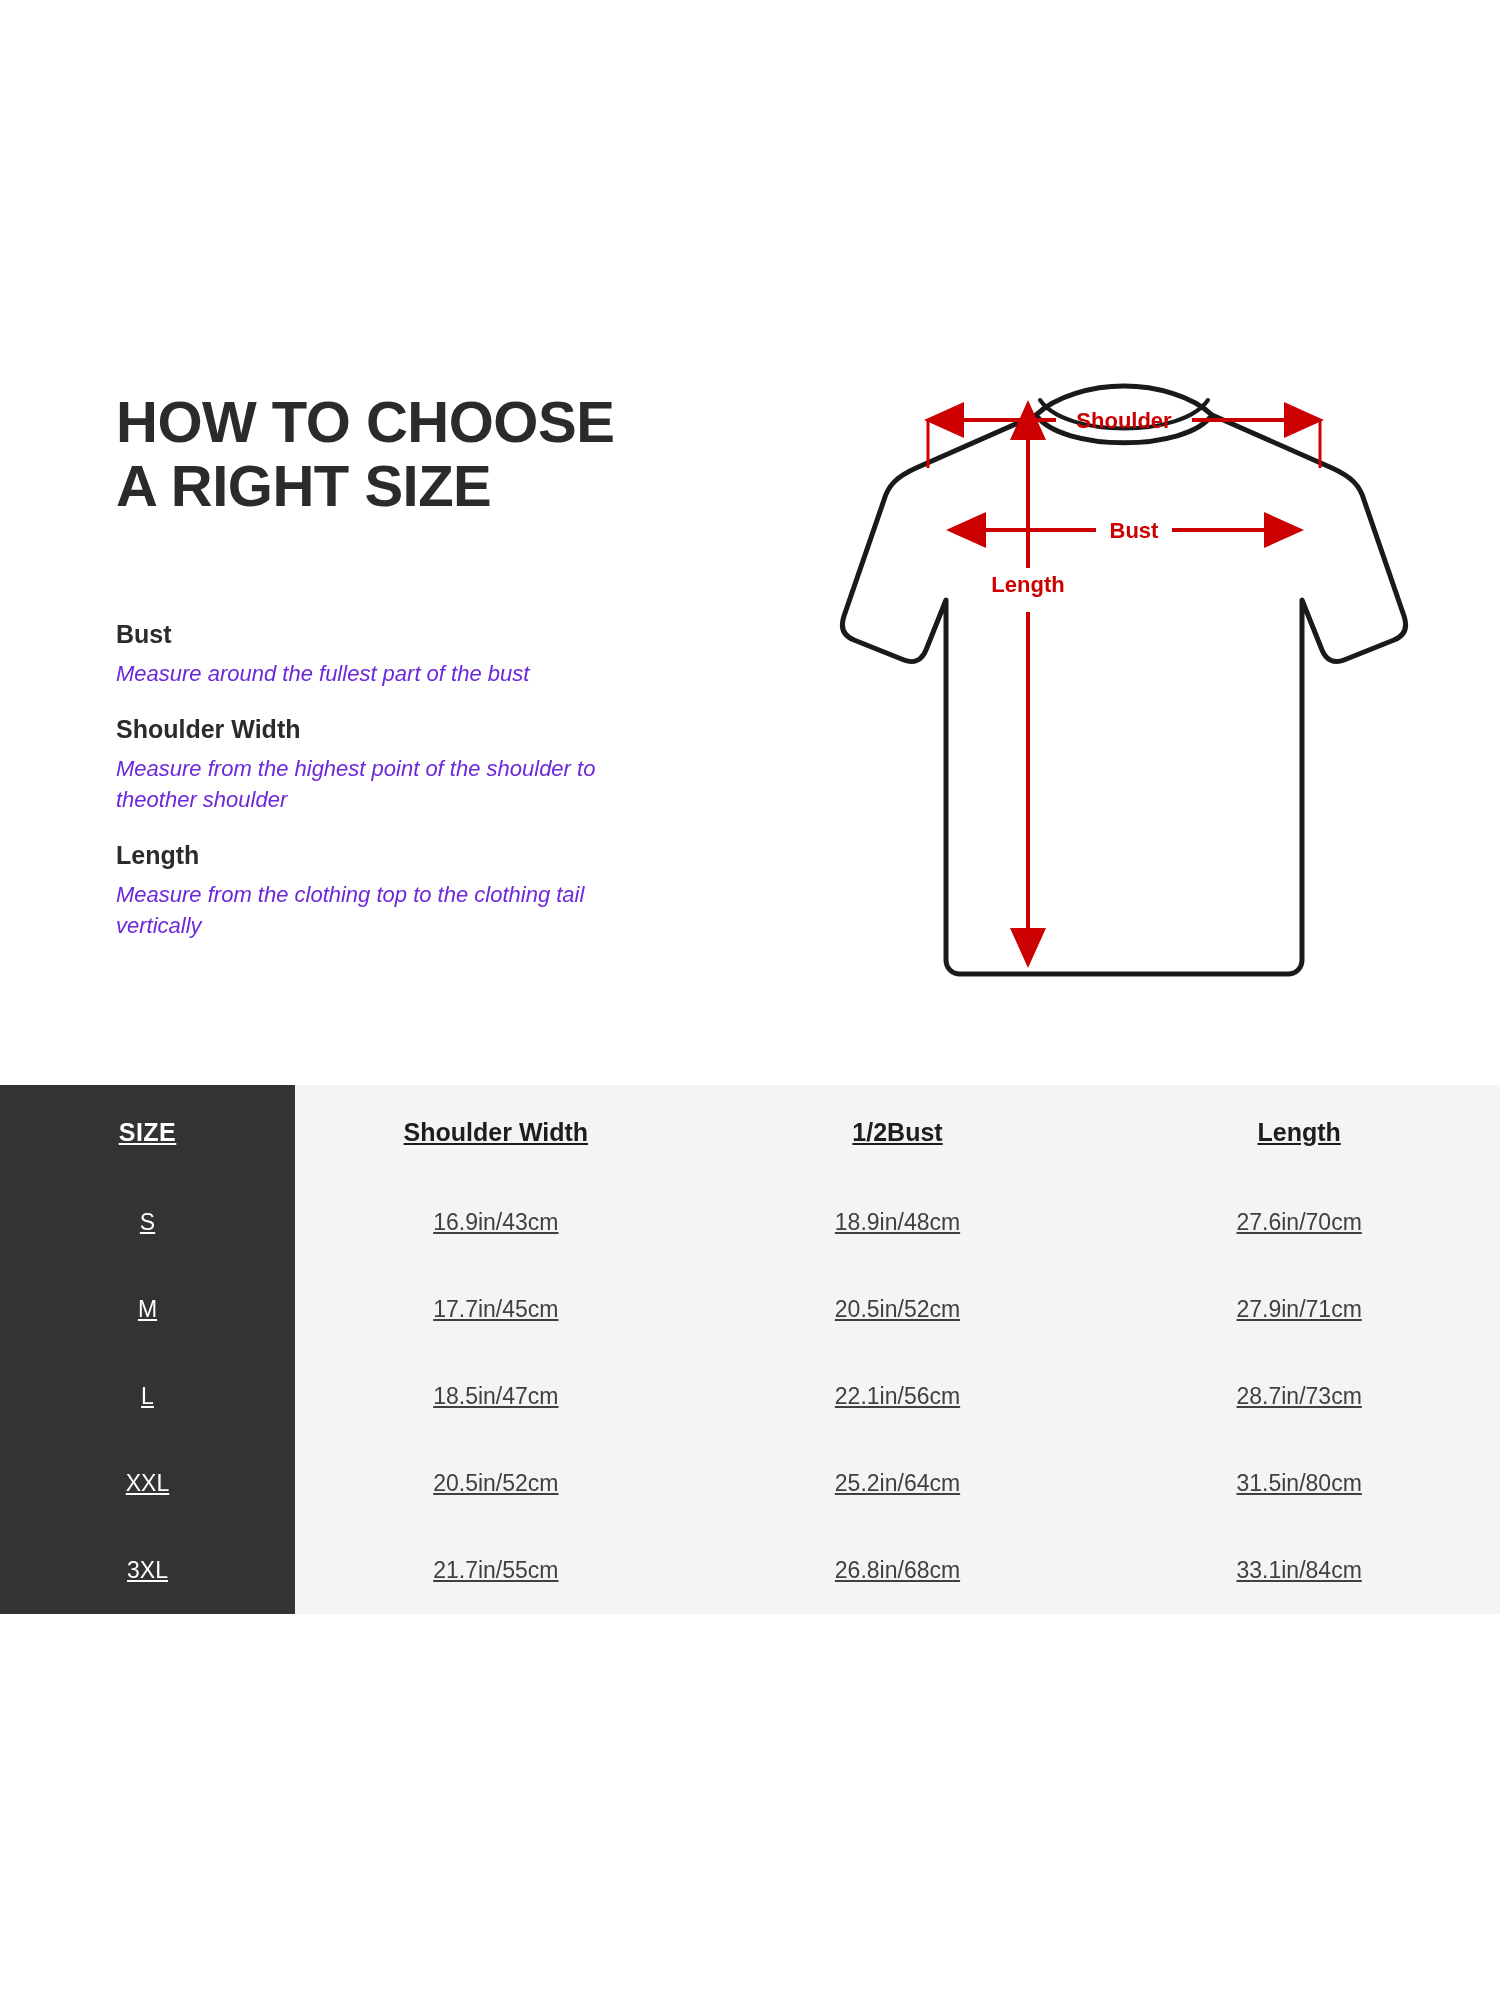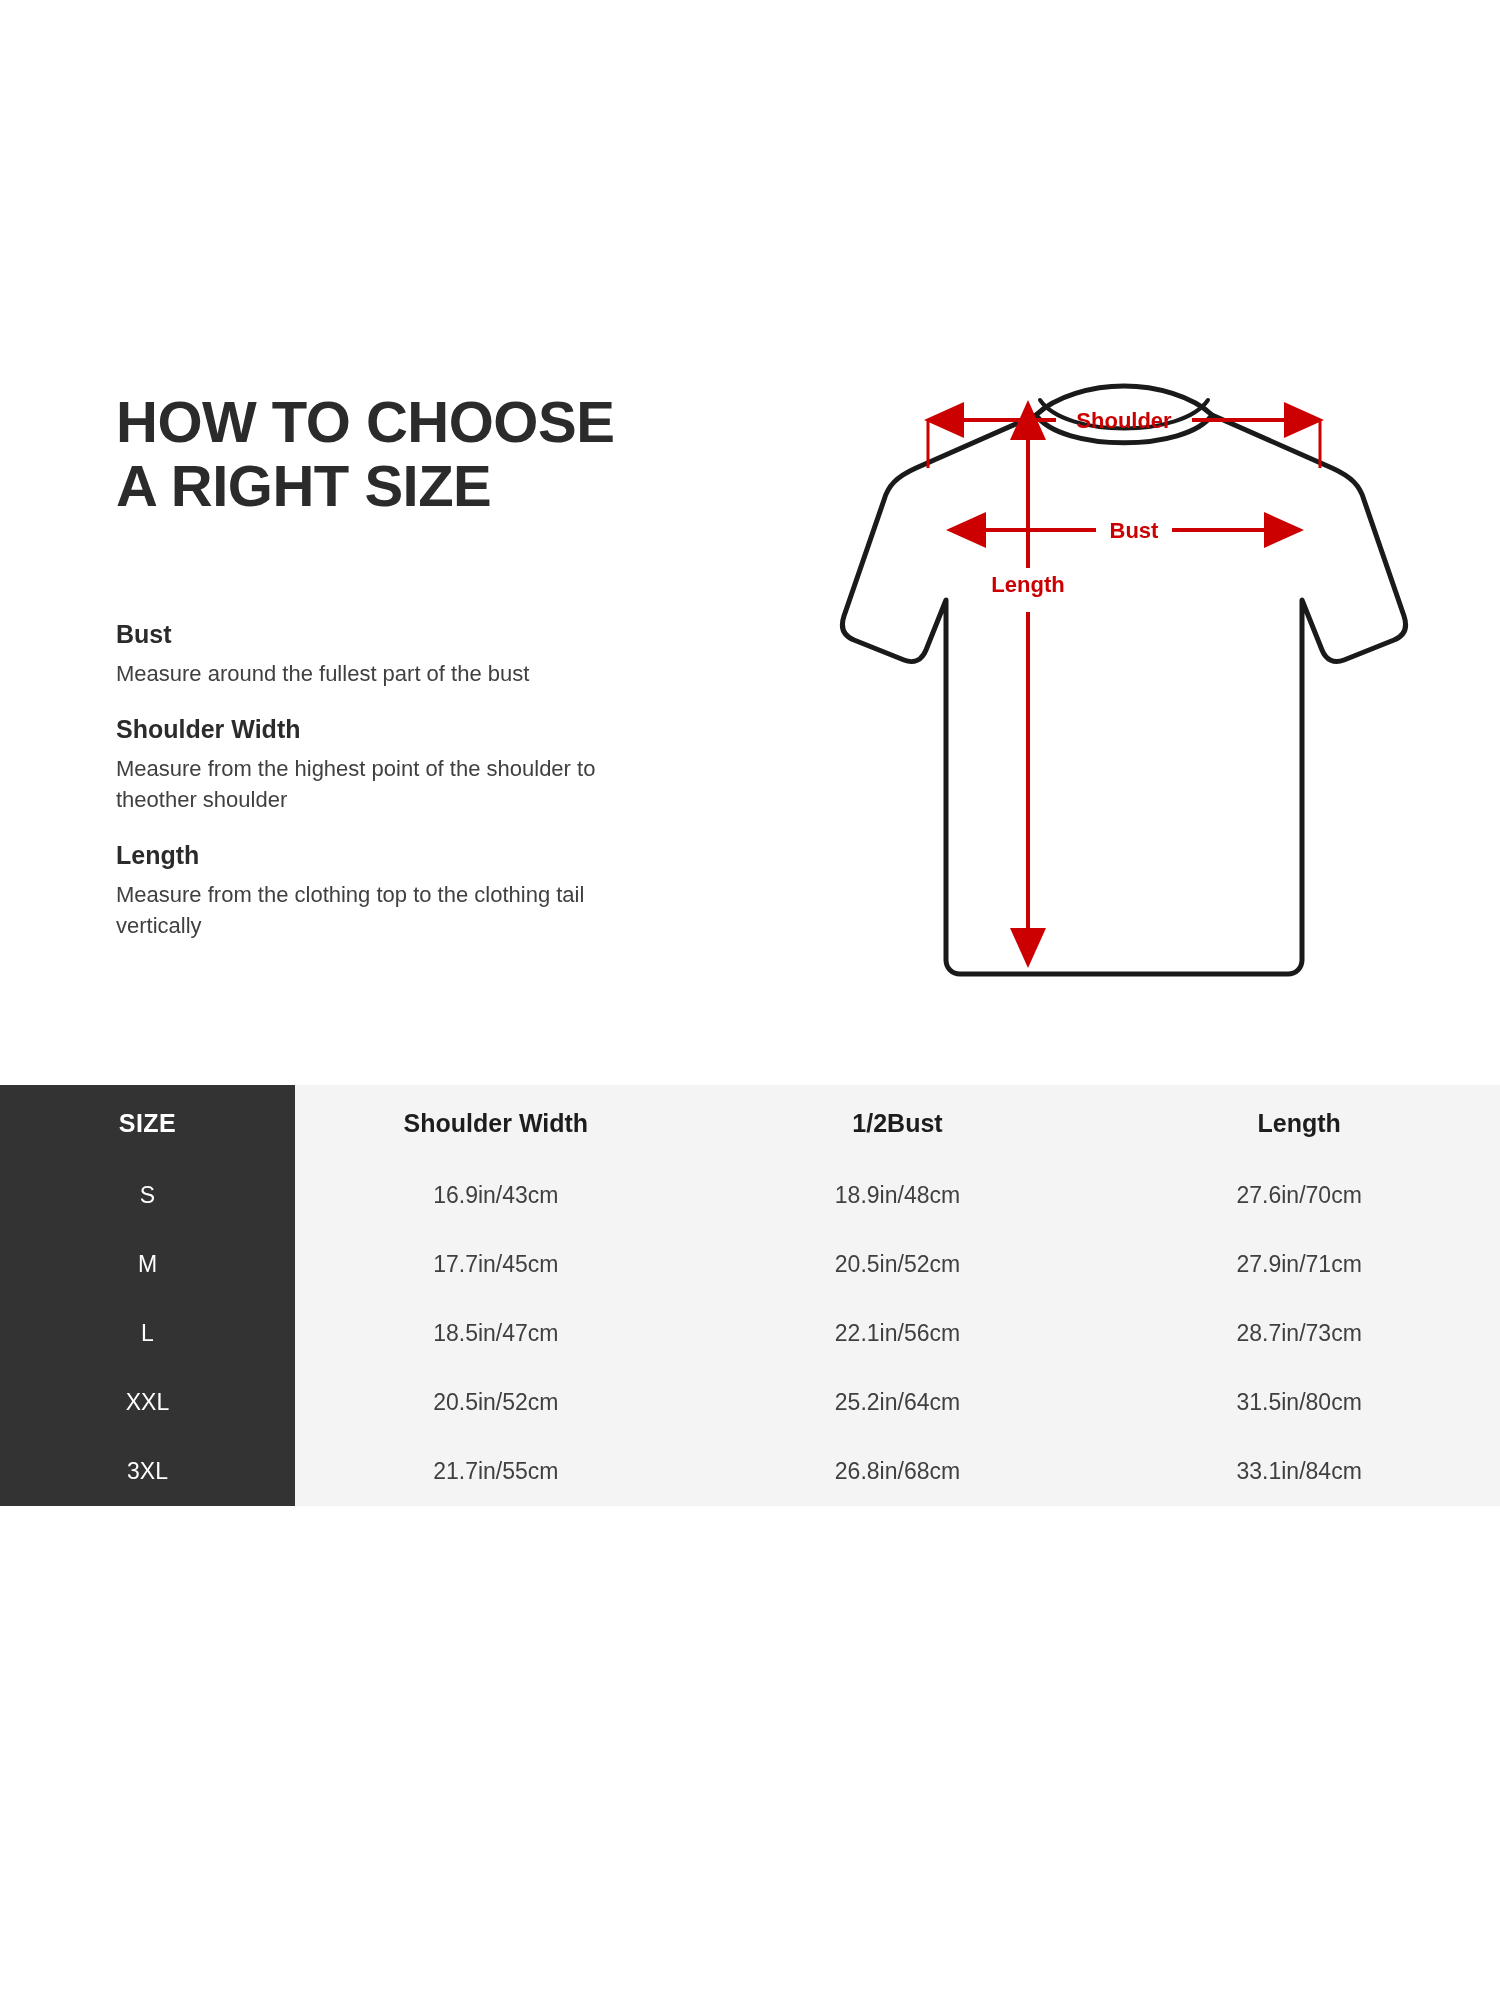--- a/index.html
+++ b/index.html
@@ -54,22 +54,23 @@
   }
   .def-term {
     font-size: 25px;
     font-weight: bold;
     color: #2b2b2b;
     margin-bottom: 9px;
   }
   .def-desc {
     font-size: 22px;
     line-height: 31px;
-    color: #404040;
+    color: #6d28d9;
     max-width: 560px;
+    font-style: italic;
   }
   
   .diagram {
     position: absolute;
     left: 760px;
     top: 360px;
     width: 640px;
     height: 660px;
     text-align: center;
   }
@@ -79,22 +80,23 @@
   
   .size-table {
     position: absolute;
     left: 0;
     top: 1085px;
     width: 1500px;
     border-collapse: collapse;
     table-layout: fixed;
   }
   .size-table td, .size-table th {
-    padding: 4px;
+    padding: 13px;
     margin: 0;
+    text-decoration: underline;
   }
   .size-table .col-size {
     width: 295px;
   }
   .size-table .col-data {
     width: 401.6px;
   }
   .size-table thead th {
     height: 68px;
     font-size: 25px;

